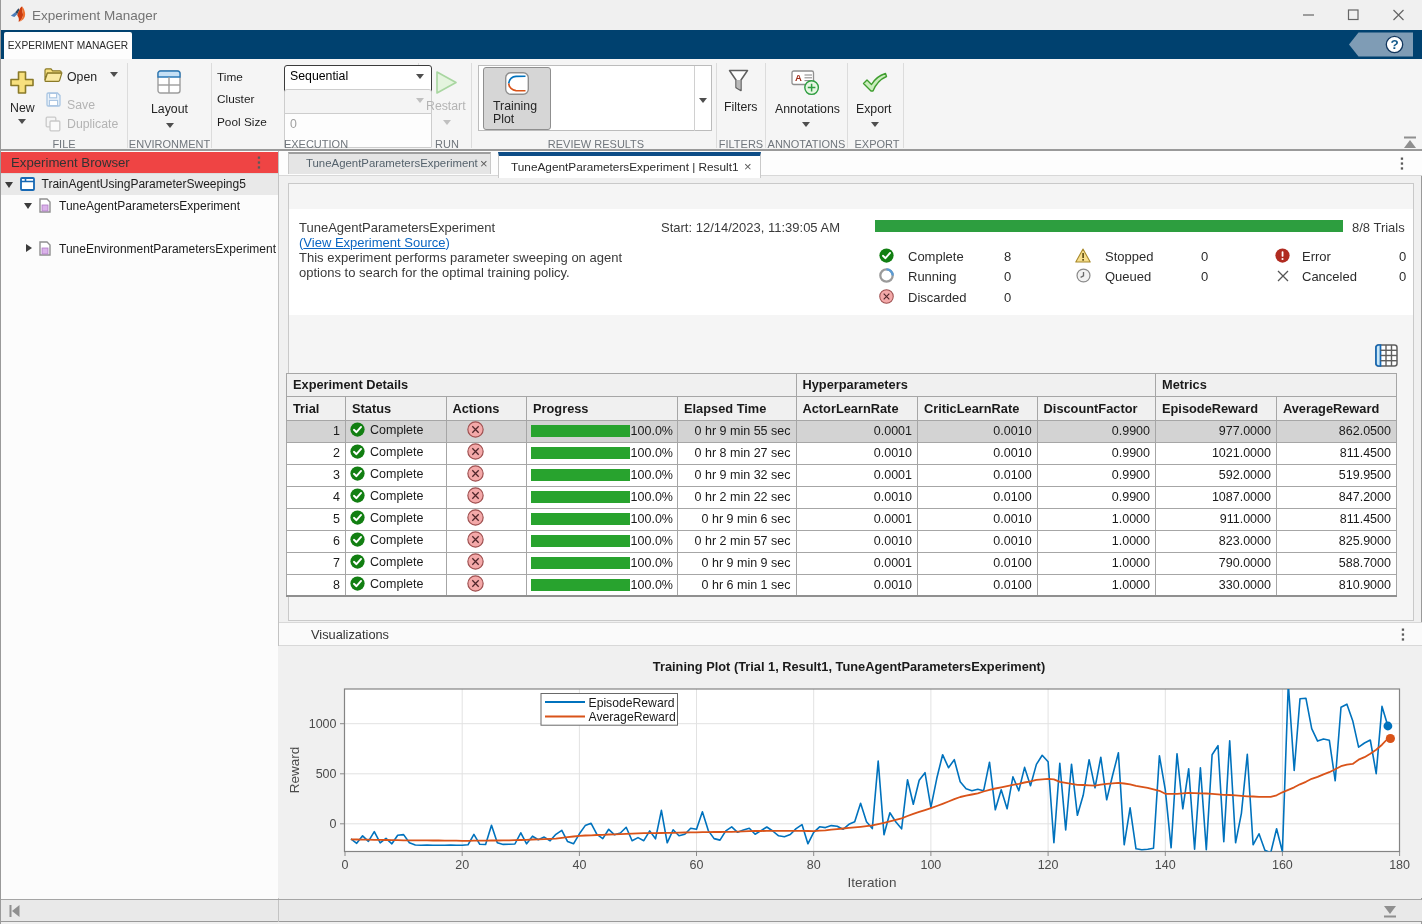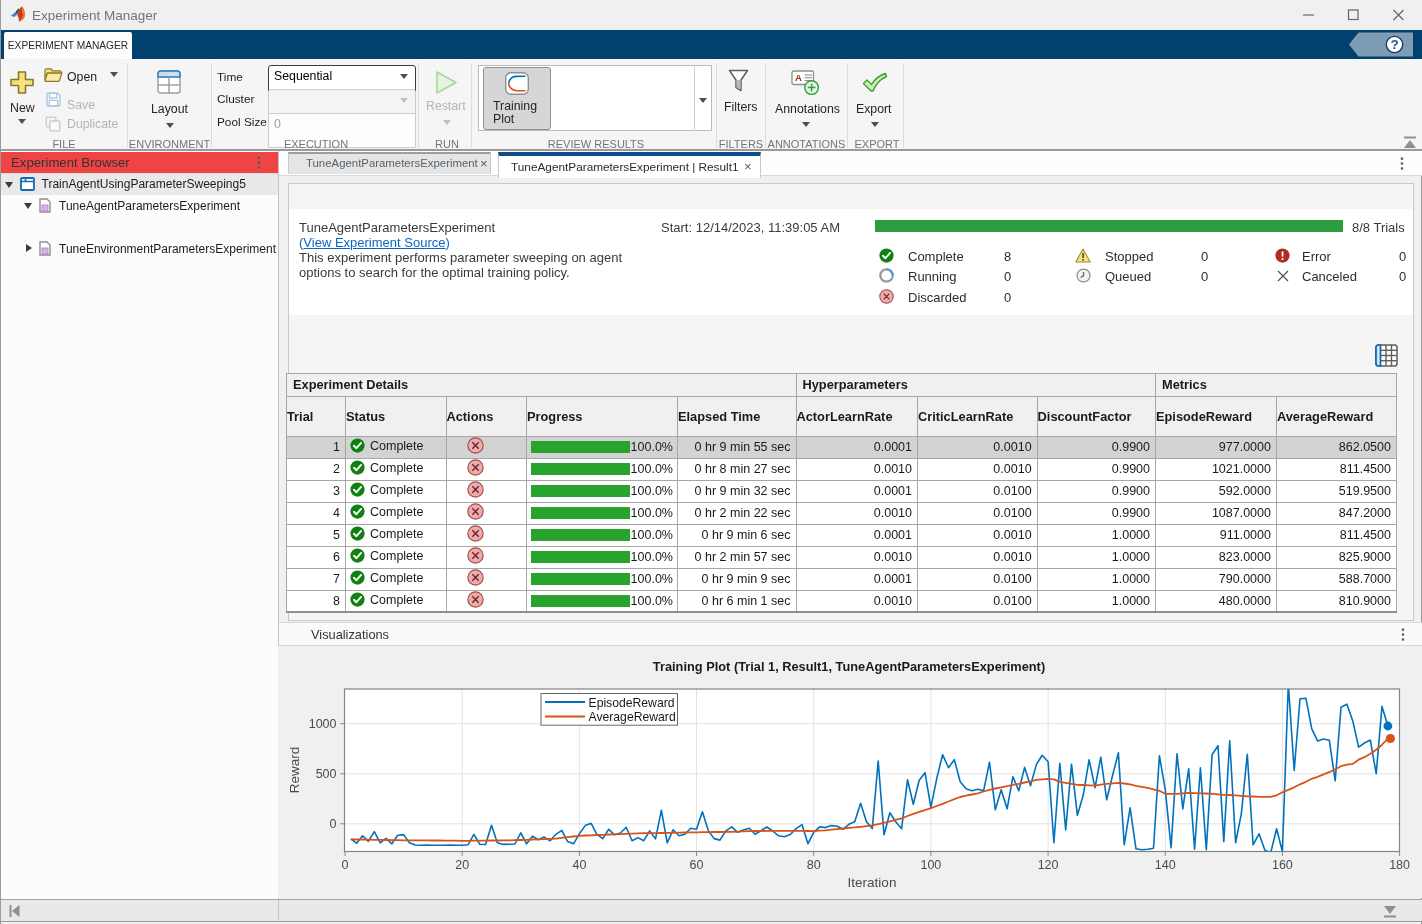--- a/index.html
+++ b/index.html
@@ -13,21 +13,21 @@
 #rtab{left:3px;top:32px;width:128px;height:27px;background:#fdfdfd;border-radius:2px 2px 0 0;font-size:10.2px;color:#2b2b2b;text-align:center;line-height:28px;white-space:nowrap}
 
 #toolbar{left:0;top:59px;width:1422px;height:92px;background:#f5f5f5;border-bottom:2px solid #9a9a9a}
 .vsep{position:absolute;top:4px;width:1px;height:85px;background:#dcdcdc}
 .seclabel{position:absolute;top:79px;font-size:11px;color:#70767c;text-align:center;white-space:nowrap}
 .tbtext{font-size:12.3px;color:#252525;white-space:nowrap}
 .tbtext.dis{color:#b4b4b4}
 .darr{width:0;height:0;border-left:4px solid transparent;border-right:4px solid transparent;border-top:5px solid #4e4e4e}
 .darr.dis{border-top-color:#c0c0c0}
 .combolbl{font-size:11.8px;color:#1d1d1d}
-.combo{position:absolute;left:267px;width:148px;height:35px;border-radius:3px;font-size:12.3px}
+.combo{position:absolute;left:283px;width:148px;height:35px;border-radius:3px;font-size:12.3px}
 .combo .ca{position:absolute;right:7px;top:8px}
 
 #lpanel{left:0;top:151px;width:277px;height:749px;background:#fcfcfc}
 #lphead{left:0;top:152px;width:277px;height:22px;font-size:13.2px;color:#333;border-bottom:1px solid #dcdcdc;background:#ef4444}
 .trow{position:absolute;left:0;width:277px;height:21.5px;font-size:12px;color:#1c1c1c;white-space:nowrap;overflow:hidden}
 .tarrow{position:absolute;width:0;height:0}
 .exp{border-left:4.5px solid transparent;border-right:4.5px solid transparent;border-top:6px solid #3c3c3c}
 .col{border-top:4.5px solid transparent;border-bottom:4.5px solid transparent;border-left:6px solid #3c3c3c}
 #vsplit{left:277px;top:151px;width:1px;height:771px;background:#c3c3c3}
 
@@ -40,21 +40,21 @@
 #rpanel{left:287px;top:183px;width:1126px;height:438px;background:#f5f5f5;border:1px solid #c9c9c9}
 #rphead{left:0;top:0;width:1124px;height:25px;background:#e9e9e9;border-bottom:1px solid #c9c9c9;font-size:13px;font-weight:bold;color:#1a1a1a}
 #rpwhite{left:0;top:25px;width:1124px;height:106px;background:#fff}
 .dsc{position:absolute;font-size:13px;color:#3a3a3a;white-space:nowrap}
 #pbar{left:586px;top:36px;width:468px;height:12px;background:#2d9e3f}
 .strow{position:absolute;font-size:13px;color:#2c2c2c}
 
 #dtable{position:absolute;left:-3px;top:189px;border-collapse:collapse;table-layout:fixed;font-size:12.5px;color:#1a1a1a;background:#fff}
 #dtable td{border:1px solid #a6a6a6;overflow:hidden;white-space:nowrap;padding:0 5px;height:22px}
 #dtable tr.ghead td{background:#f0f0f0;font-weight:bold;font-size:12.8px;height:22.5px;padding-left:6px}
-#dtable tr.chead td{background:#f0f0f0;font-weight:bold;font-size:12.8px;height:40px;padding-left:0}
+#dtable tr.chead td{background:#f0f0f0;font-weight:bold;font-size:12.8px;height:24px;padding-left:6px}
 #dtable tr.sel td{background:#d3d3d3}
 #dtable td.r{text-align:right}
 #dtable td.st{padding-left:4px}
 #dtable td.ac{text-align:center;padding-right:26px}
 #dtable .ic{display:inline-block;vertical-align:-3px;margin-right:5px}
 #dtable .ic2{display:inline-block;vertical-align:-4px}
 #dtable{border-bottom:2px solid #8f8f8f}
 #dtable td.pg{position:relative}
 #dtable .bar{position:absolute;left:4px;top:4.7px;width:99px;height:12.2px;background:#28a32e}
 #dtable .pct{position:absolute;right:4px;top:3.5px}
@@ -510,21 +510,21 @@
                   <path d="M5 5 L11 11 M11 5 L5 11" stroke="#50262a" stroke-width="1.2" fill="none"></path>
                 </svg></span></td>
 <td class="pg">
               <span class="bar"></span>
               <span class="pct">100.0%</span>
             </td>
 <td class="r">0 hr 6 min 1 sec</td>
             <td class="r">0.0010</td>
             <td class="r">0.0100</td>
             <td class="r">1.0000</td>
-            <td class="r">480.0000</td>
+            <td class="r">330.0000</td>
             <td class="r">810.9000</td>
 </tr>
 </tbody>
       </table>
 </div>
 
 <div id="vizbar" class="abs">
       <span class="abs" style="left:32px;top:4px">Visualizations</span>
       <svg class="abs" style="left:1122px;top:5px" width="4" height="14" viewBox="0 0 4 14">
         <g fill="#5a5a5a">

